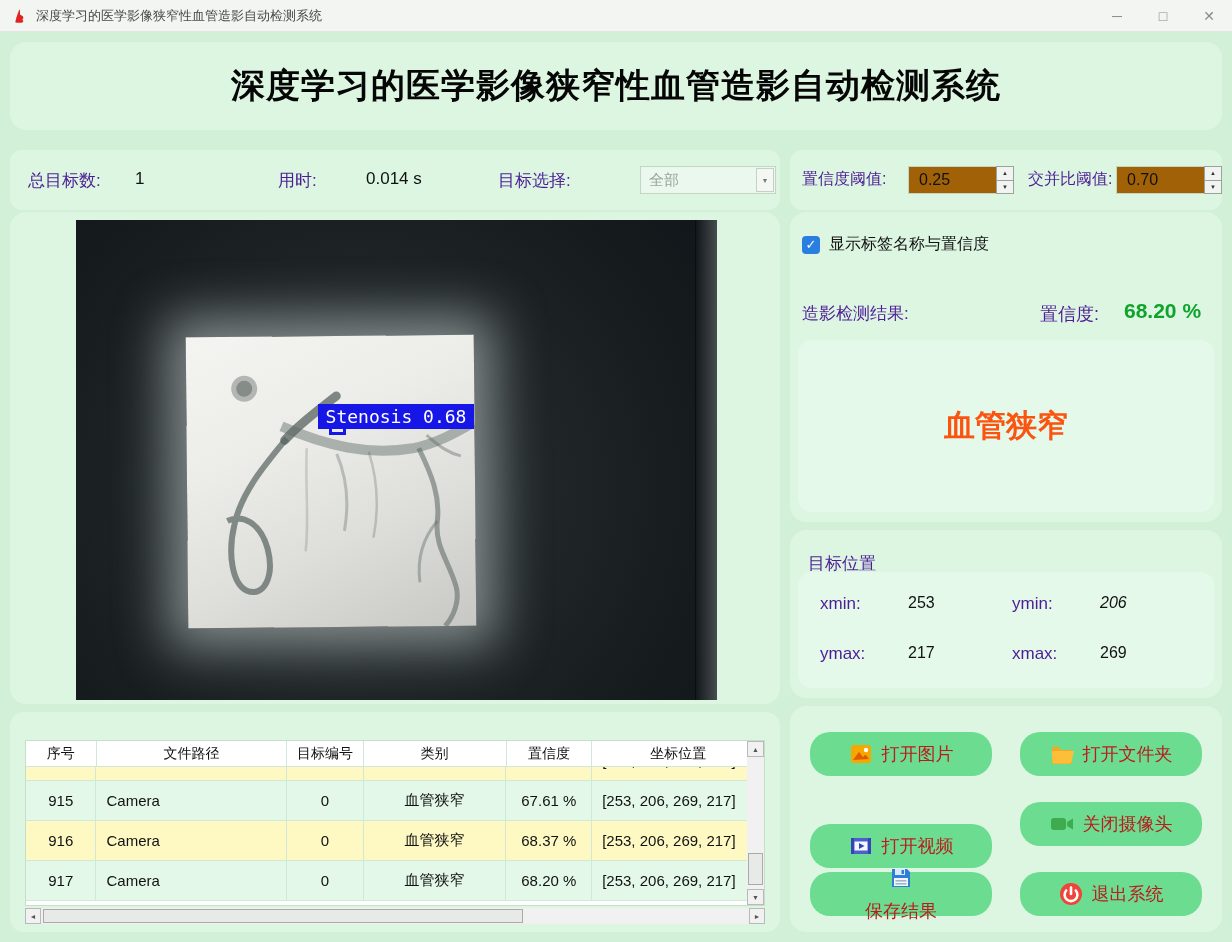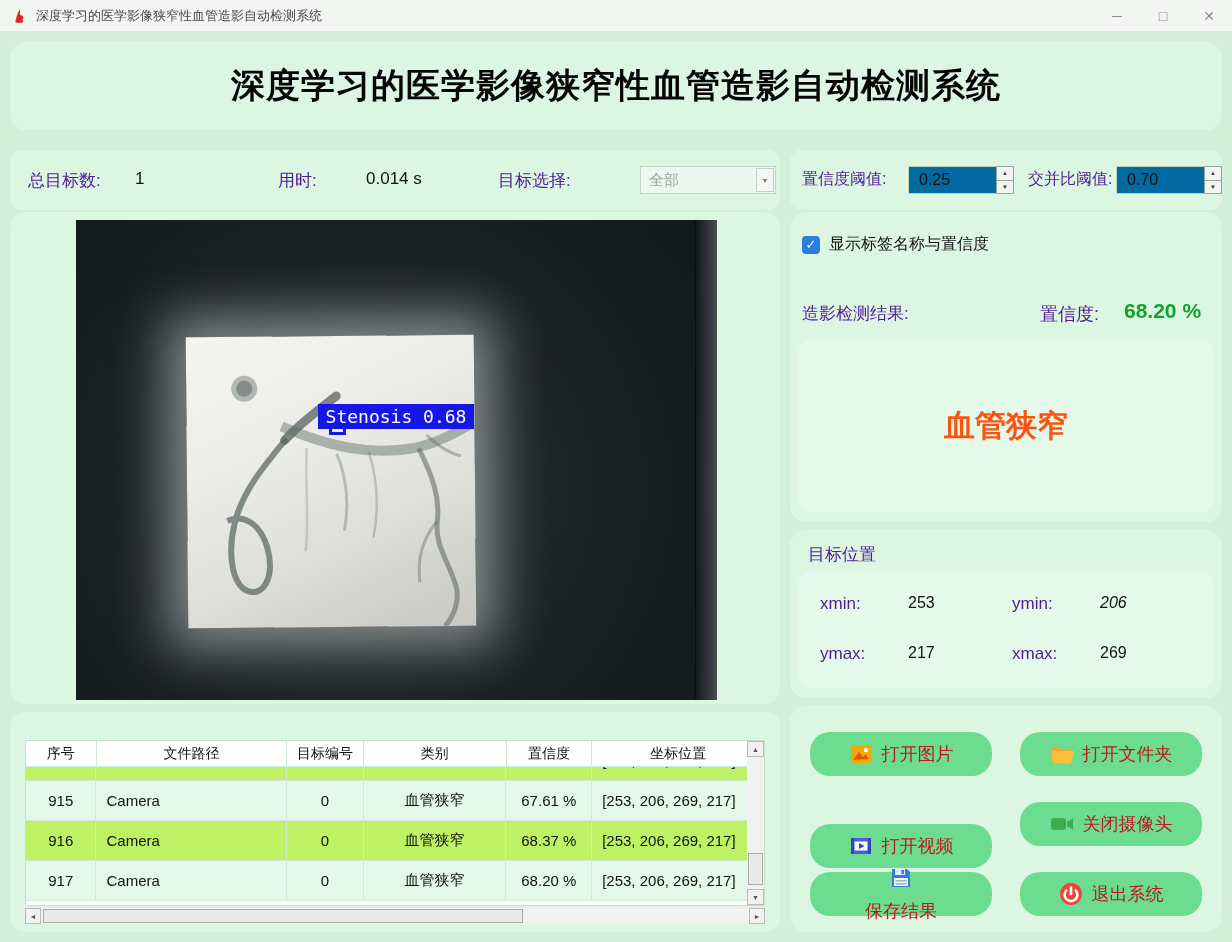--- a/index.html
+++ b/index.html
@@ -20,21 +20,21 @@
   .htitle{font-size:34px;font-weight:900;color:#060606;letter-spacing:1px;}
   .lbl{font-weight:normal;font-size:17px;color:#4c1d95;}
   .val{font-size:17px;color:#111;}
   
   .combo{position:absolute;width:136px;height:28px;background:#eaf8ed;border:1px solid #c2d6c6;
     display:flex;align-items:center;}
   .combo .ctext{flex:1;padding-left:8px;font-size:15px;color:#9aa49b;}
   .combo .carrow{width:18px;height:24px;margin-right:1px;background:#f3f8f3;border:1px solid #c6cfc7;
     display:flex;align-items:center;justify-content:center;font-size:7px;color:#777;}
   .spinbox{position:absolute;height:28px;display:flex;}
-  .spinfield{width:88px;height:28px;background:#0369a1;border:1px solid #c2d6c6;border-right:none;
+  .spinfield{width:88px;height:28px;background:#a16207;border:1px solid #c2d6c6;border-right:none;
     font-size:16px;color:#111;display:flex;align-items:center;padding-left:10px;}
   .spinbtns{width:18px;height:28px;display:flex;flex-direction:column;}
   .spinbtn{flex:1;background:#f1f4f1;border:1px solid #9aa39b;display:flex;align-items:center;
     justify-content:center;font-size:6px;color:#333;}
   .spinbtn+.spinbtn{border-top:none;}
   
   .photo{position:absolute;left:66px;top:8px;width:641px;height:480px;overflow:hidden;
     background:radial-gradient(circle at 44% 56%,#343b3b 0%,#222829 38%,#171c1f 72%,#11161a 100%);}
   .photo .rstrip{position:absolute;right:0;top:0;width:22px;height:100%;
     background:linear-gradient(to right,rgba(20,24,26,0),#474d4f);border-left:1px solid #0b0e10;}
@@ -51,21 +51,21 @@
     font-size:13px;display:flex;align-items:center;justify-content:center;}
   .innerbox{position:absolute;background:var(--inner-bg);border-radius:14px;}
   
   .table-area{position:absolute;left:15px;top:28px;width:740px;height:166px;background:#fff;
     border:1px solid #c9ddcd;overflow:hidden;}
   .thead{display:flex;height:26px;border-bottom:1px solid var(--grid-line);background:#fff;
     position:relative;z-index:2;}
   .th{font-size:14px;color:#111;display:flex;align-items:center;justify-content:center;
     border-right:1px solid var(--grid-line);overflow:hidden;white-space:nowrap;}
   .tbody{position:relative;height:140px;overflow:hidden;}
-  .tr{display:flex;height:40px;background:#bef264;}
+  .tr{display:flex;height:40px;background:#fef9c3;}
   .tr.alt{background:var(--row-alt);}
   .tr.clipped{margin-top:-26px;}
   .td{font-size:15px;color:#111;display:flex;align-items:center;justify-content:center;
     border-right:1px solid var(--grid-line);border-bottom:1px solid var(--grid-line);
     overflow:hidden;white-space:nowrap;}
   .td.left{justify-content:flex-start;padding-left:10px;}
   .c0{width:74px;} .c1{width:200px;} .c2{width:80px;} .c3{width:150px;} .c4{width:90px;}
   .c5{width:180px;border-right:none;}
   .vscroll{position:absolute;right:0;top:0;width:17px;height:164px;background:#f1f1f1;z-index:3;}
   .hscroll{position:absolute;left:15px;top:196px;width:740px;height:16px;background:#f1f1f1;
@@ -164,21 +164,21 @@
   </div>
   <span class="lbl" style="position:absolute;left:12px;top:90px;font-size:17px;">造影检测结果:</span>
   <span class="lbl" style="position:absolute;left:250px;top:90px;font-size:18px;">置信度:</span>
   <span style="position:absolute;left:334px;top:87px;font-size:21px;font-weight:bold;color:var(--conf-green);">68.20 %</span>
   <div class="innerbox" style="left:8px;top:128px;width:416px;height:172px;display:flex;align-items:center;justify-content:center;">
     <span style="font-size:31px;font-weight:bold;color:var(--result-orange);">血管狭窄</span>
   </div>
 </div>
 
 <div class="card" style="left:790px;top:530px;width:432px;height:168px;">
-  <span class="lbl" style="position:absolute;left:18px;top:13px;">目标位置</span>
+  <span class="lbl" style="position:absolute;left:18px;top:22px;">目标位置</span>
   <div class="innerbox" style="left:8px;top:42px;width:416px;height:116px;">
     <span class="lbl" style="position:absolute;left:22px;top:22px;">xmin:</span>
     <span class="val" style="position:absolute;left:110px;top:22px;font-size:16px;">253</span>
     <span class="lbl" style="position:absolute;left:214px;top:22px;">ymin:</span>
     <span class="val" style="position:absolute;left:302px;top:22px;font-size:16px;font-style:italic;">206</span>
     <span class="lbl" style="position:absolute;left:22px;top:72px;">ymax:</span>
     <span class="val" style="position:absolute;left:110px;top:72px;font-size:16px;">217</span>
     <span class="lbl" style="position:absolute;left:214px;top:72px;">xmax:</span>
     <span class="val" style="position:absolute;left:302px;top:72px;font-size:16px;">269</span>
   </div>

